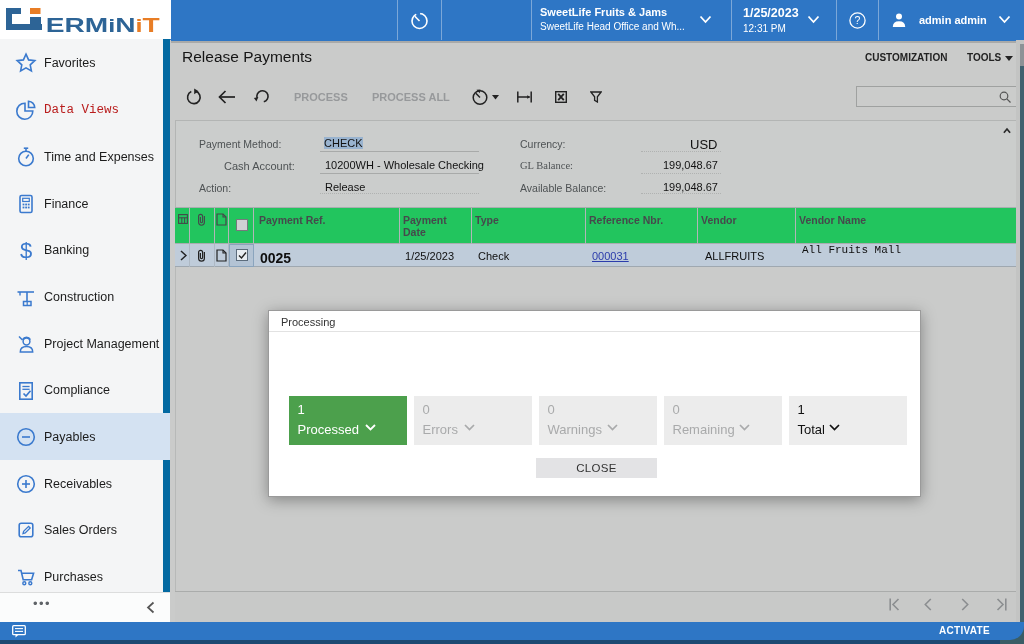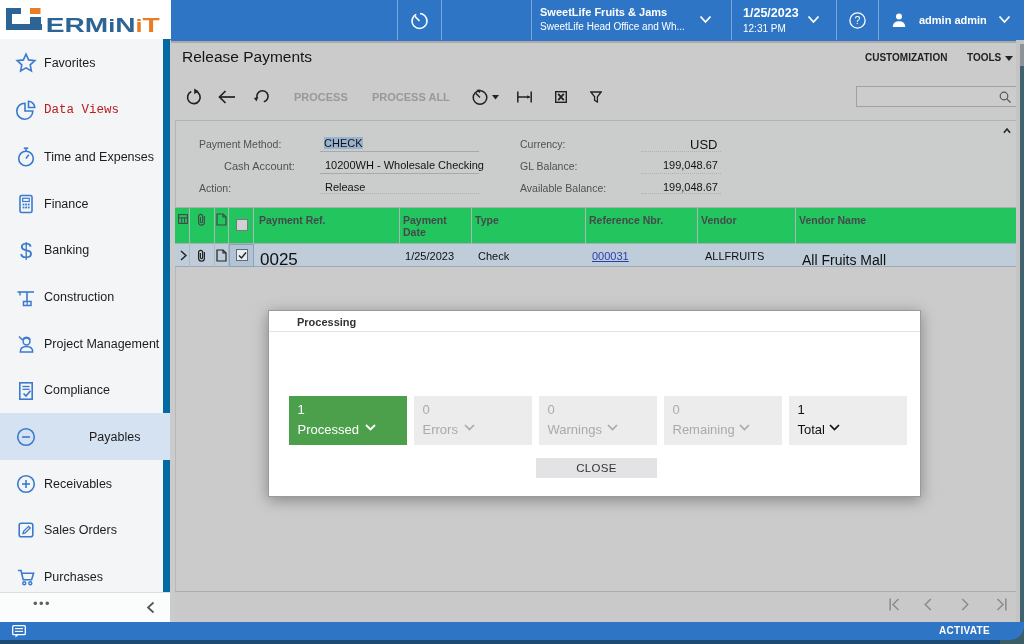--- a/index.html
+++ b/index.html
@@ -134,21 +134,21 @@
         <line x1="8.4" y1="7.5" x2="15.6" y2="7.5" stroke="#3b7ace" stroke-width="1.3"></line>
         <line x1="8.4" y1="10.3" x2="15.6" y2="10.3" stroke="#3b7ace" stroke-width="1.3"></line>
         <path d="M9.5 14.5 L12 17 L16.5 11.8" fill="none" stroke="#3b7ace" stroke-width="1.7"></path>
       </svg>
       <div class="abs" style="left:44px;top:343px;font-size:12.5px;color:#1c1c1c;white-space:nowrap;">Compliance</div>
 
       <svg class="abs" style="left:14px;top:385px;" width="24" height="24" viewBox="0 0 24 24">
         <circle cx="12" cy="12" r="8.3" fill="none" stroke="#3b7ace" stroke-width="1.6"></circle>
         <line x1="8" y1="12" x2="16" y2="12" stroke="#3b7ace" stroke-width="1.6"></line>
       </svg>
-      <div class="abs" style="left:44px;top:390px;font-size:12.5px;color:#1c1c1c;white-space:nowrap;margin-left:45px;">Payables</div>
+      <div class="abs" style="left:44px;top:390px;font-size:12.5px;color:#1c1c1c;white-space:nowrap;">Payables</div>
 
       <svg class="abs" style="left:14px;top:432px;" width="24" height="24" viewBox="0 0 24 24">
         <circle cx="12" cy="12" r="8.3" fill="none" stroke="#3b7ace" stroke-width="1.6"></circle>
         <line x1="8" y1="12" x2="16" y2="12" stroke="#3b7ace" stroke-width="1.6"></line>
         <line x1="12" y1="8" x2="12" y2="16" stroke="#3b7ace" stroke-width="1.6"></line>
       </svg>
       <div class="abs" style="left:44px;top:437px;font-size:12.5px;color:#1c1c1c;white-space:nowrap;">Receivables</div>
 
       <svg class="abs" style="left:14px;top:478px;" width="24" height="24" viewBox="0 0 24 24">
         <rect x="5.2" y="5.2" width="13.6" height="13.6" rx="2" fill="none" stroke="#3b7ace" stroke-width="1.6"></rect>
@@ -235,21 +235,21 @@
       <div class="abs" style="left:28px;top:98px;font-size:10.5px;color:#4e5254;">Payment Method:</div>
       <div class="abs" style="left:28px;top:120px;font-size:11px;color:#4e5254;margin-left:25px;">Cash Account:</div>
       <div class="abs" style="left:28px;top:142px;font-size:10.5px;color:#4e5254;">Action:</div>
       <div class="abs" style="left:149px;top:104px;width:159px;height:8px;border-bottom:1px solid #a8aaa9;"></div>
       <div class="abs" style="left:149px;top:126px;width:159px;height:8px;border-bottom:1px solid #a8aaa9;"></div>
       <div class="abs" style="left:149px;top:146px;width:159px;height:8px;border-bottom:1px dotted #b0b2b1;"></div>
       <div class="abs" style="left:153px;top:97px;font-size:11px;color:#121212;"><span style="background:#99b3cf;">CHECK</span></div>
       <div class="abs" style="left:154px;top:119px;font-size:11px;color:#121212;">10200WH - Wholesale Checking</div>
       <div class="abs" style="left:154px;top:141px;font-size:11px;color:#121212;">Release</div>
       <div class="abs" style="left:349px;top:98px;font-size:10.5px;color:#4e5254;">Currency:</div>
-      <div class="abs" style="left:349px;top:120px;font-size:10.5px;color:#4e5254;">GL Balance:</div>
+      <div class="abs" style="left:349px;top:120px;font-size:10.5px;color:#4e5254;font-family:Liberation Serif, serif;">GL Balance:</div>
       <div class="abs" style="left:349px;top:142px;font-size:10.5px;color:#4e5254;text-align:center;">Available Balance:</div>
       <div class="abs" style="left:470px;top:104px;width:80px;height:8px;border-bottom:1px dotted #b0b2b1;"></div>
       <div class="abs" style="left:470px;top:126px;width:80px;height:8px;border-bottom:1px dotted #b0b2b1;"></div>
       <div class="abs" style="left:470px;top:146px;width:80px;height:8px;border-bottom:1px dotted #b0b2b1;"></div>
       <div class="abs" style="left:475px;top:97px;font-size:13px;color:#121212;margin-left:44px;">USD</div>
       <div class="abs" style="left:470px;top:119px;width:77px;text-align:right;font-size:11px;color:#121212;">199,048.67</div>
       <div class="abs" style="left:470px;top:141px;width:77px;text-align:right;font-size:11px;color:#121212;">199,048.67</div>
     </div>
     <svg class="abs" style="left:832px;top:87px;" width="8" height="6.5" viewBox="0 0 8 6.5">
         <path d="M0.9 5.8 L4 2 L7.1 5.8" fill="none" stroke="#2b2b2b" stroke-width="1.7"></path>
@@ -302,26 +302,26 @@
         </svg>
         <svg class="abs" style="left:41px;top:5px;" width="11" height="13" viewBox="0 0 11 13">
           <path d="M1 1 L7 1 L10 4 L10 12 L1 12 Z" fill="none" stroke="#222" stroke-width="1.2"></path>
           <path d="M7 1 L7 4 L10 4" fill="none" stroke="#222" stroke-width="1.1"></path>
         </svg>
         <div class="abs" style="left:61px;top:5px;width:12px;height:12px;background:#e8edf2;border:1px solid #5c6c7c;">
           <svg width="11" height="11" viewBox="0 0 11 11" style="position:absolute;left:0;top:0;">
               <path d="M2 5.5 L4.5 8 L9 2.5" fill="none" stroke="#222" stroke-width="1.4"></path>
             </svg>
         </div>
-        <div class="abs" style="left:85px;top:6px;font-size:17px;color:#0f0f0f;">0025</div>
+        <div class="abs" style="left:85px;top:6px;font-size:14px;color:#0f0f0f;font-weight:bold;">0025</div>
         <div class="abs" style="left:224px;top:6px;width:55px;text-align:right;font-size:11px;color:#0f0f0f;">1/25/2023</div>
         <div class="abs" style="left:303px;top:6px;font-size:11px;color:#0f0f0f;">Check</div>
         <div class="abs" style="left:417px;top:6px;font-size:11px;color:#2b3cab;text-decoration:underline;">000031</div>
         <div class="abs" style="left:530px;top:6px;font-size:11px;color:#0f0f0f;">ALLFRUITS</div>
-        <div class="abs" style="left:627px;top:8px;font-size:14px;color:#0f0f0f;">All Fruits Mall</div>
+        <div class="abs" style="left:627px;top:0;font-size:11px;color:#0f0f0f;font-family:Liberation Mono, monospace;">All Fruits Mall</div>
       </div>
     </div>
 
     <div class="abs" style="left:4px;top:551px;width:843px;height:31px;border-top:1px solid #aaacab;background:#c8c9c8;"></div>
     <div id="pager">
       <svg class="abs" style="left:718px;top:558px;" width="11" height="13" viewBox="0 0 11 13">
         <line x1="1.2" y1="0.5" x2="1.2" y2="12.5" stroke="#8b8e90" stroke-width="1.6"></line>
         <path d="M9.5 1 L4 6.5 L9.5 12" fill="none" stroke="#8b8e90" stroke-width="1.6"></path>
       </svg>
       <svg class="abs" style="left:753px;top:558px;" width="8" height="13" viewBox="0 0 8 13">
@@ -336,21 +336,21 @@
       </svg>
     </div>
   </div>
 
   <div class="abs" style="left:1016px;top:40px;width:8px;height:582px;background:#c3c4c3;"></div>
   <div class="abs" style="left:1020px;top:44px;width:4px;height:578px;background:#40616f;"></div>
   <div class="abs" style="left:1020px;top:44px;width:4px;height:22px;background:#8d9296;"></div>
 
   <div class="abs" id="modal" style="left:268px;top:310px;width:653px;height:187px;background:#fff;border:1px solid #9a9a9a;box-shadow:0 3px 14px rgba(0,0,0,0.35);">
     <div class="abs" style="left:0;top:0;width:651px;height:21px;border-bottom:1px solid #e2e2e2;">
-      <span style="position:absolute;left:28px;top:5px;font-size:11px;font-weight:bold;color:#333;">Processing</span>
+      <span style="position:absolute;left:12px;top:5px;font-size:11px;font-weight:normal;color:#333;">Processing</span>
     </div>
 
     <div class="abs" style="left:19.5px;top:85px;width:118px;height:49px;background:#4ca04c;color:#fff;">
       <div class="abs" style="left:9px;top:6px;font-size:13px;">1</div>
       <div class="abs" style="left:9px;top:25.5px;font-size:13px;">Processed</div>
       <svg class="abs" style="left:76px;top:28px;" width="11" height="7" viewBox="0 0 11 7">
           <path d="M1 1 L5.5 5.5 L10 1" fill="none" stroke="#fff" stroke-width="1.8"></path>
         </svg>
     </div>
     <div class="abs" style="left:144.5px;top:85px;width:118px;height:49px;background:#ececec;color:#a9aaab;">

